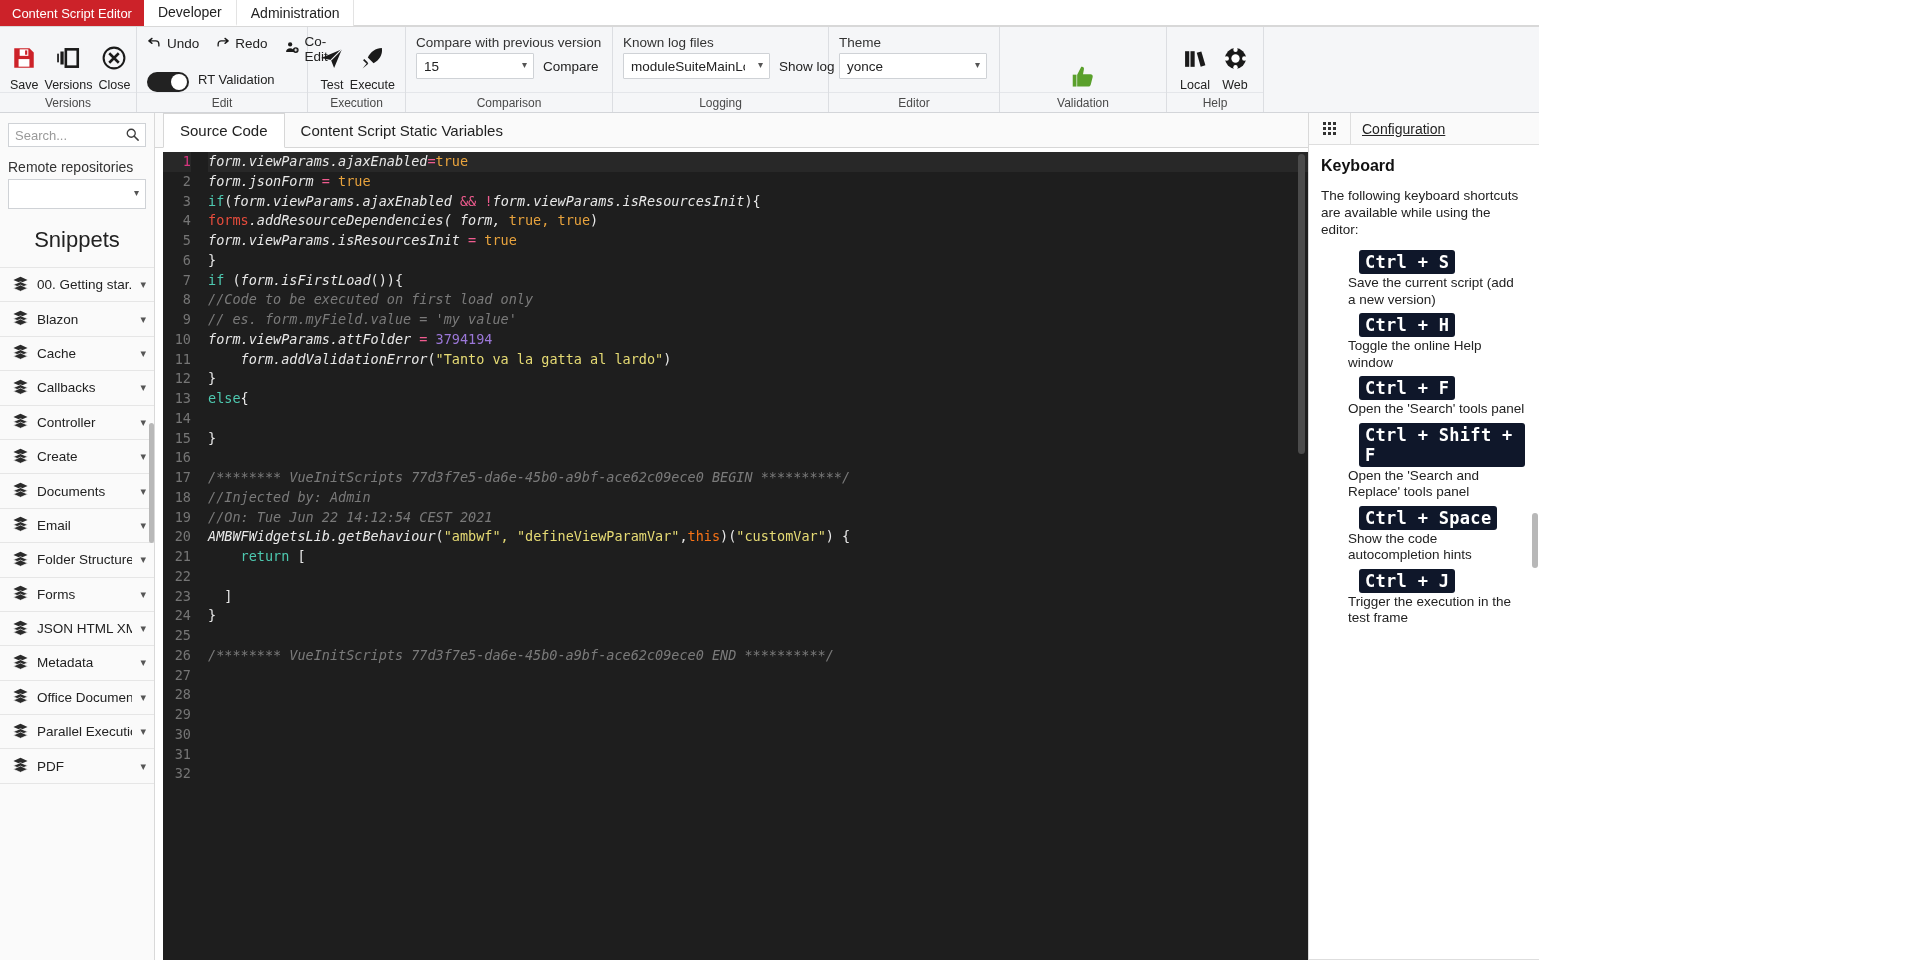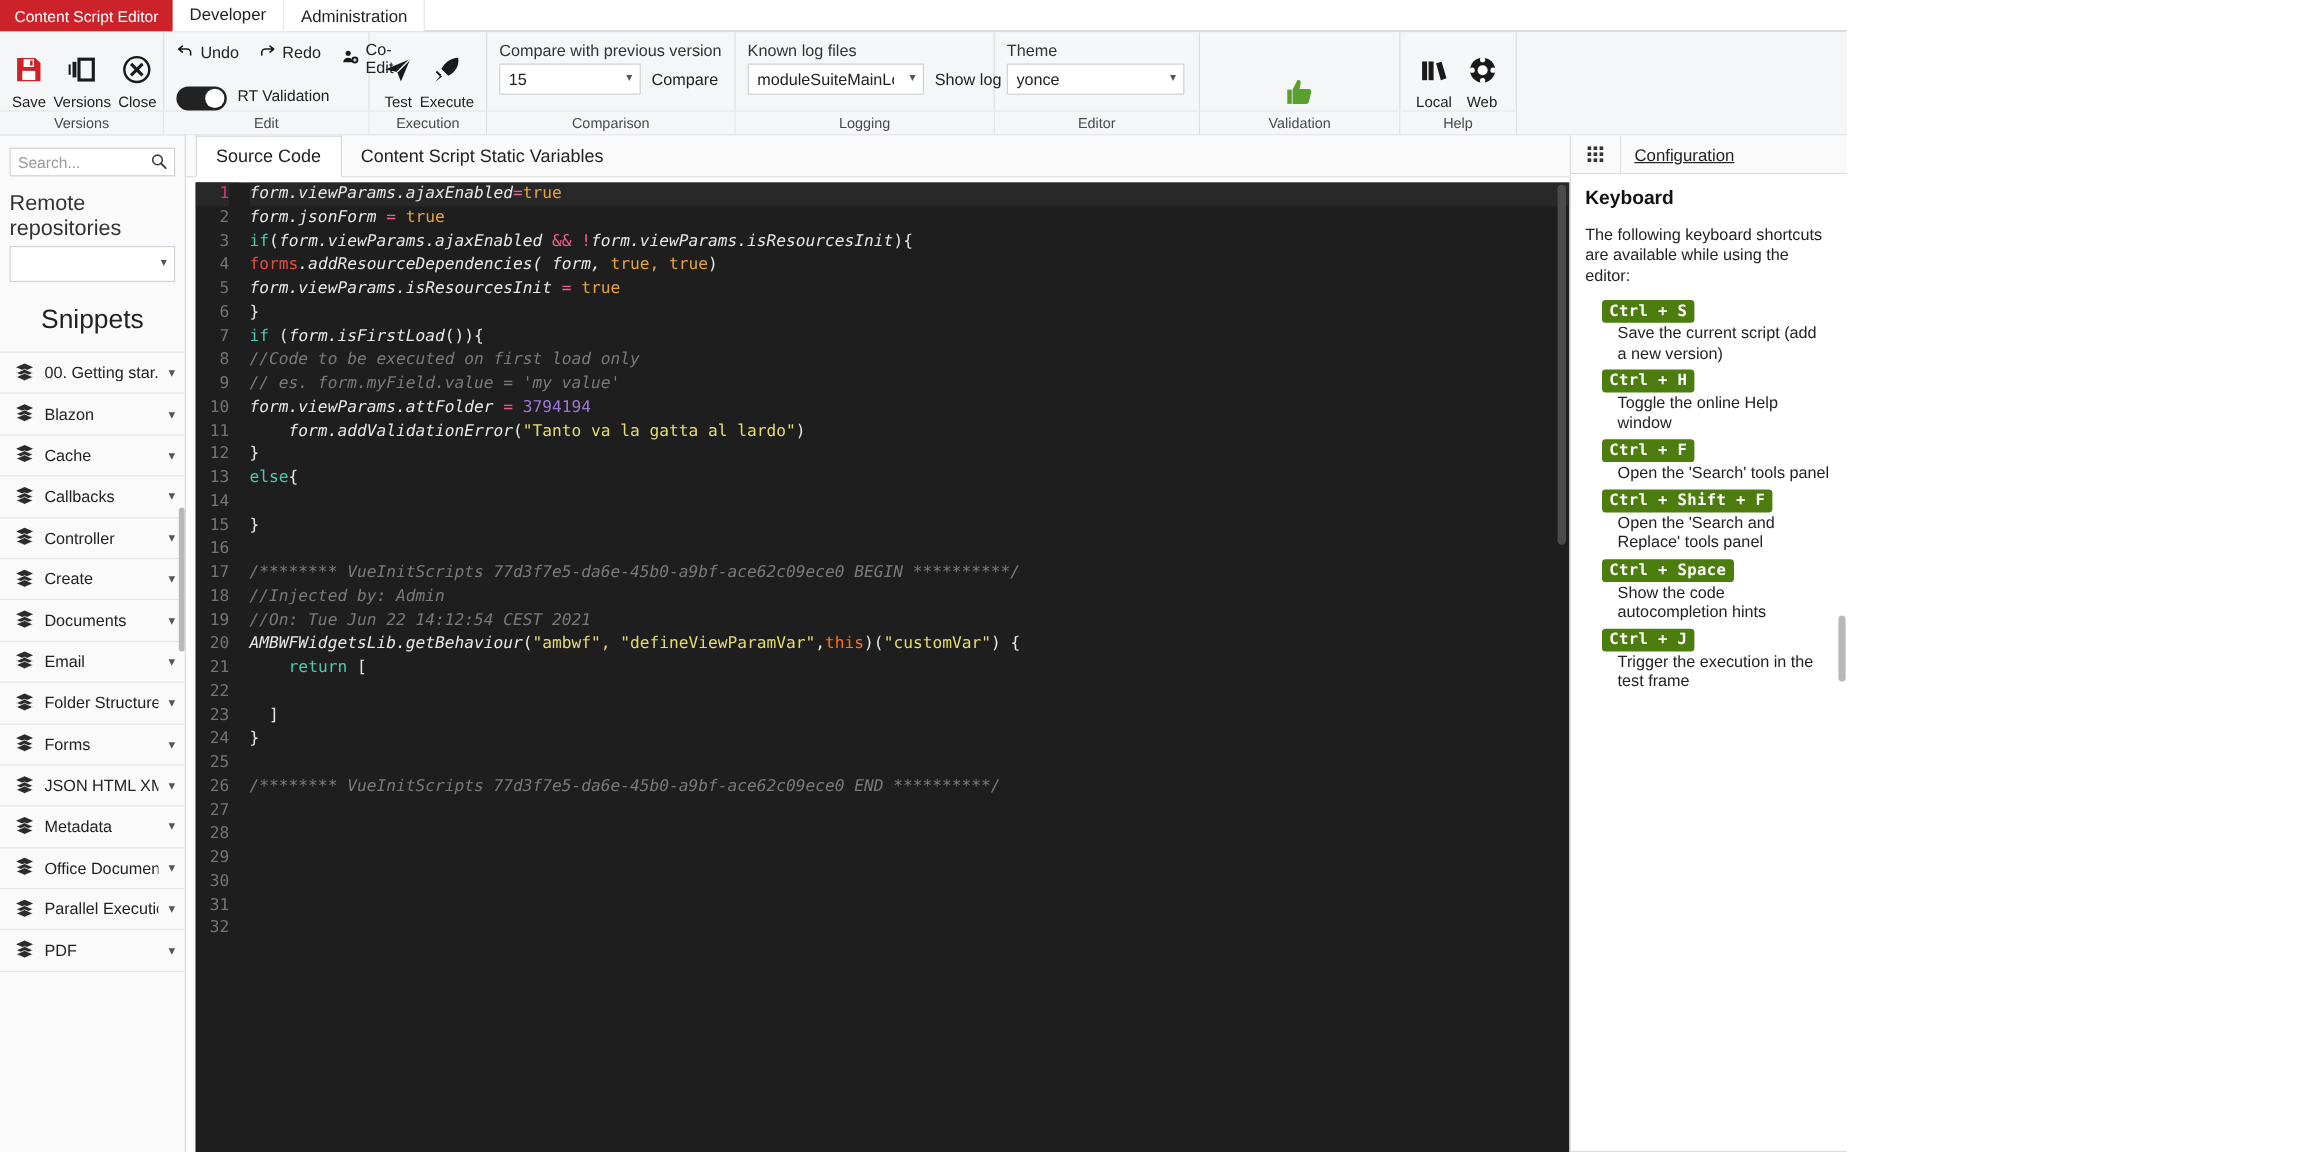--- a/index.html
+++ b/index.html
@@ -64,21 +64,21 @@
   
   .sidebar { width:155px; flex:0 0 155px; background:#fafafa;
              border-right:1px solid #d9d9d9; display:flex; flex-direction:column;
              position:relative; overflow:hidden; }
   .sb-search { margin:10px 8px 0 8px; position:relative; }
   .sb-search input { width:100%; height:24px; border:1px solid #cfd2d6; background:#fff;
                      font-size:13px; padding:0 24px 0 6px;
                      font-family:"Liberation Sans", sans-serif; color:#222; }
   .sb-search input::placeholder { color:#9a9a9a; }
   .sb-search .mag { position:absolute; right:6px; top:4px; }
-  .sb-sub { font-size:18px; color:#333; padding:12px 0 4px 8px; }
+  .sb-sub { font-size:14px; color:#333; padding:12px 0 4px 8px; }
   .sb-repo { margin:0 8px; position:relative; }
   .sb-repo select { width:100%; height:30px; appearance:none; -webkit-appearance:none;
                     border:1px solid #cfd2d6; background:#fff; font-size:13px;
                     padding:0 22px 0 6px; font-family:"Liberation Sans", sans-serif; }
   .sb-title { font-size:22px; color:#222; text-align:center; padding:18px 0 14px 0; }
   .sb-list { flex:1; overflow:hidden; border-top:1px solid #e6e6e6; }
   .sb-item { height:34.4px; display:flex; align-items:center; gap:8px;
              padding:0 8px 0 12px; border-bottom:1px solid #e6e6e6;
              font-size:13.5px; color:#222; cursor:pointer; }
   .sb-item .name { flex:1; white-space:nowrap; overflow:hidden; }
@@ -131,23 +131,23 @@
   .rp-grid { width:42px; display:flex; align-items:center; justify-content:center;
              border-right:1px solid #dedede; cursor:pointer; }
   .rp-tab { display:flex; align-items:center; padding:0 11px; font-size:14px; color:#222;
             cursor:pointer;text-decoration:underline; }
   .rp-body { flex:1; padding:10px 14px 0 12px; overflow:hidden;
              border-bottom:1px solid #dedede; }
   .rp-h { font-size:16px; font-weight:bold; color:#111; margin:2px 0 12px 0; }
   .rp-p { font-size:13.5px; color:#222; line-height:17px; margin:0 0 12px 0; }
   .kbd-list { margin:0; padding:0; list-style:none; }
   .kbd-item { margin-bottom:5px; padding-left:14px; }
-  .kbd { display:inline-block; background:#4d7c0f; color:#fff;
-         font-family:"DejaVu Sans Mono", monospace; font-size:13px;
-         padding:2px 6px; border-radius:3px; font-weight:bold; letter-spacing:0.3px; }
+  .kbd { display:inline-block; background:#0f172a; color:#fff;
+         font-family:"DejaVu Sans Mono", monospace; font-size:17px;
+         padding:2px 6px; border-radius:3px; font-weight:bold; letter-spacing:0.3px;margin-left:24px; }
   .kbd-desc { font-size:13.5px; color:#222; line-height:16.5px; margin:1px 0 0 13px; }
   .rp-scroll { position:absolute; right:1px; top:400px; width:6px; height:55px;
                background:#b8b8b8; border-radius:3px; }
 
   .dots { display:grid; grid-template-columns:repeat(3,3px); grid-gap:2px; }
   .dots i { width:3px; height:3px; background:#333; display:block; }
 </style>
 </head>
 <body>
 

